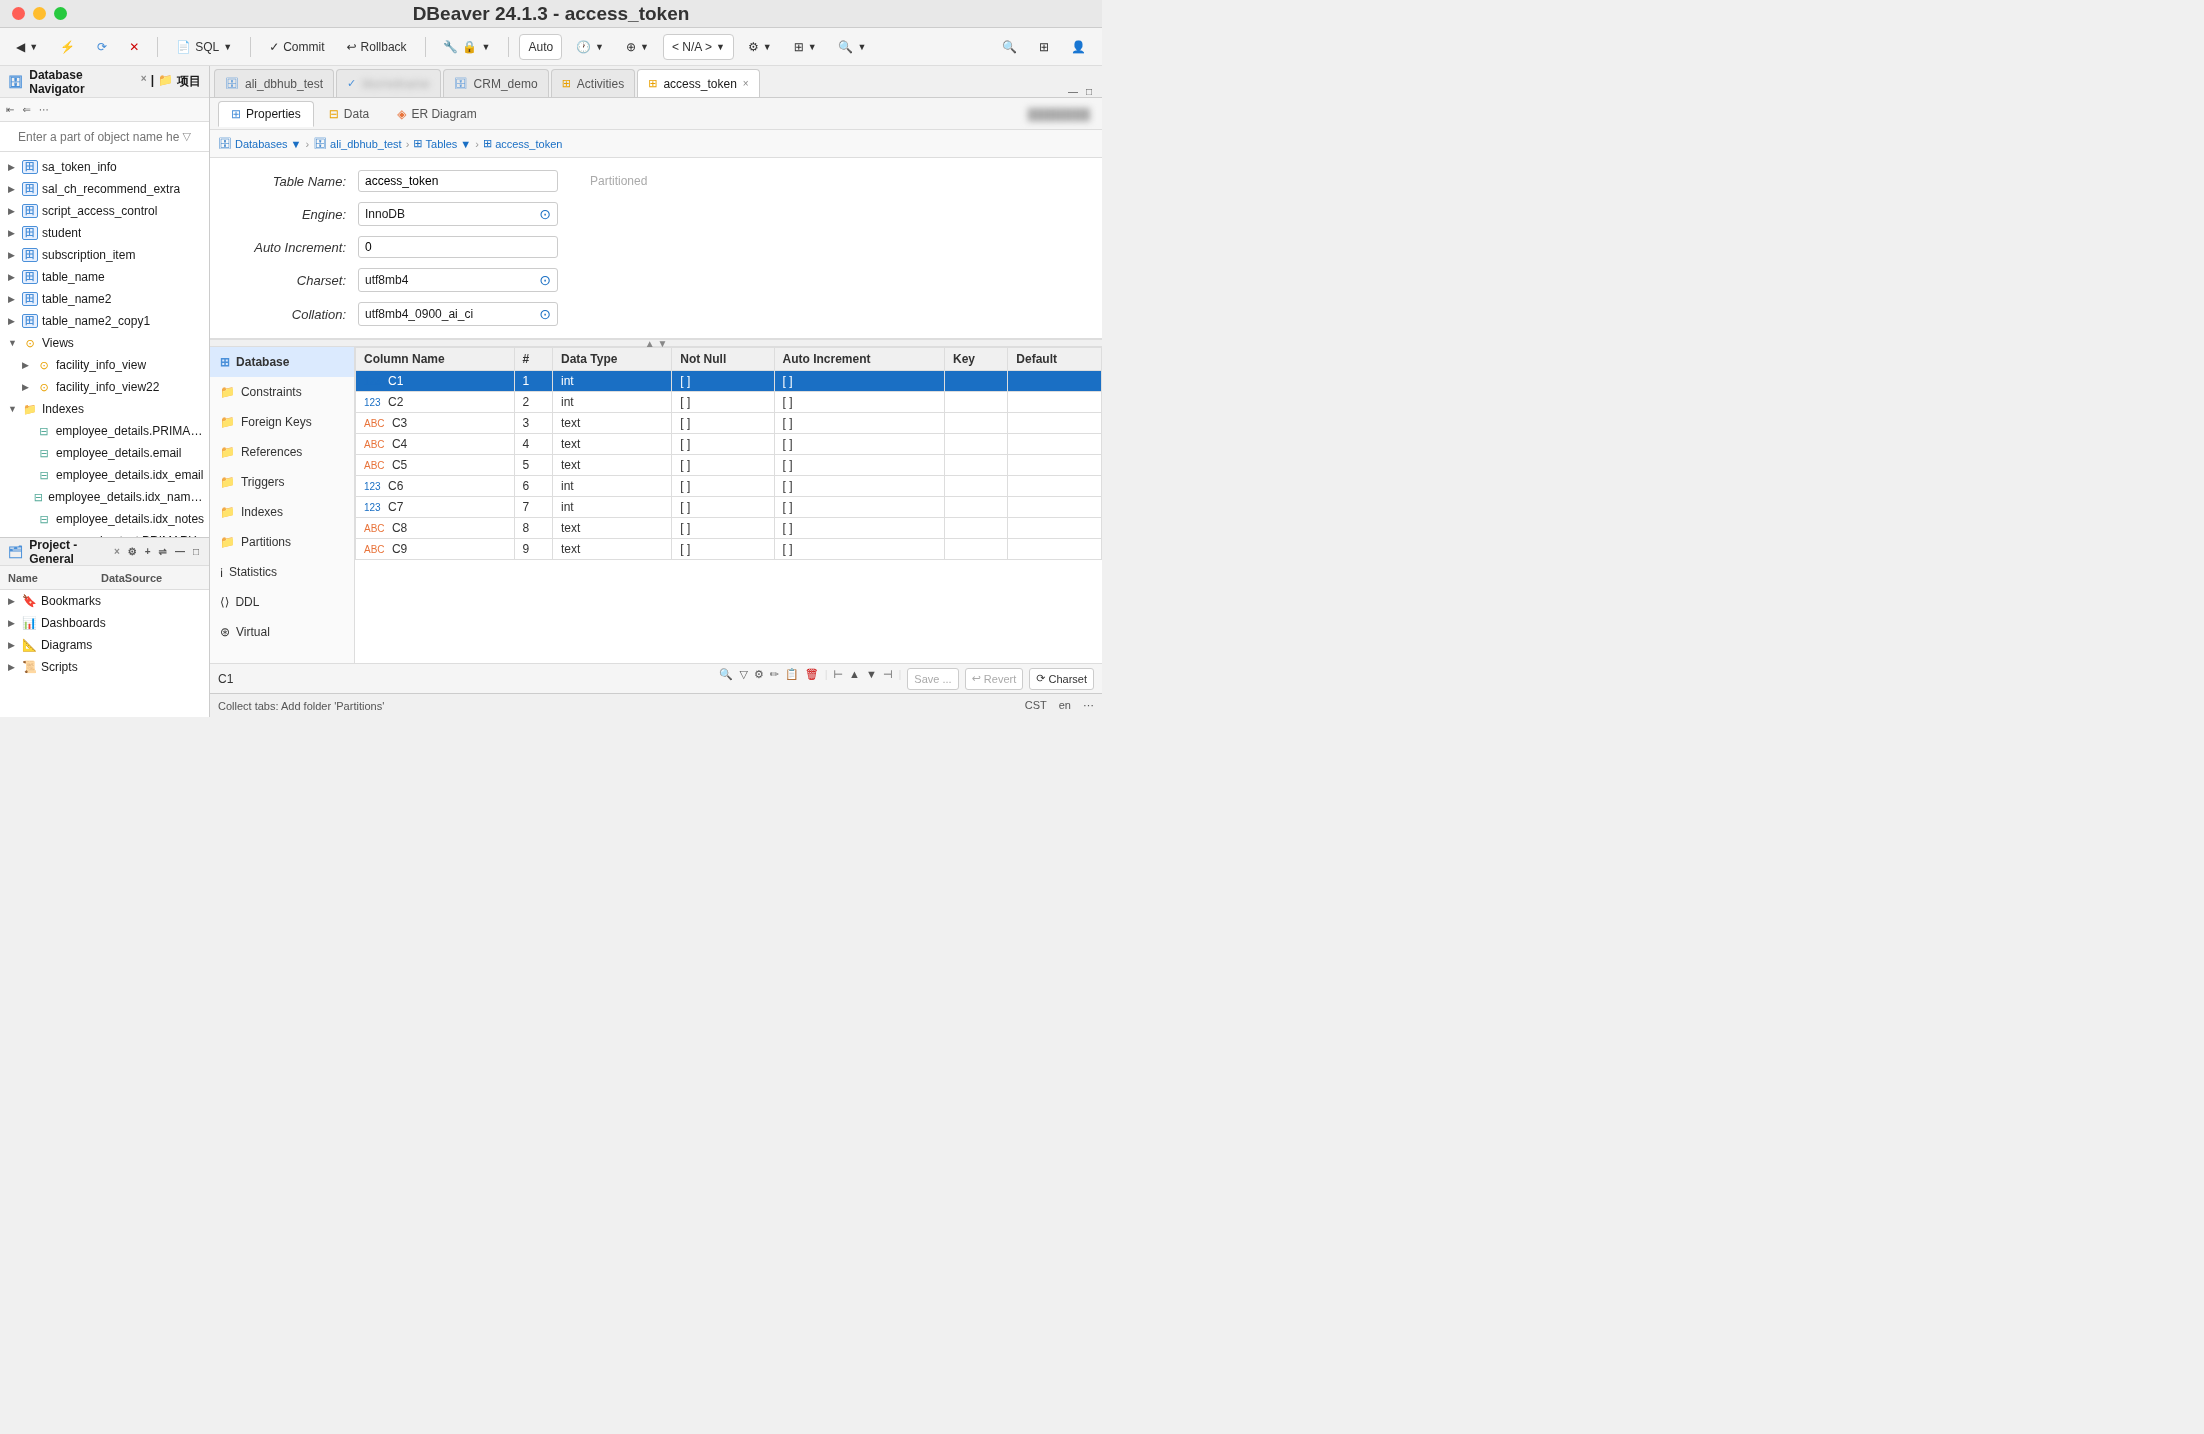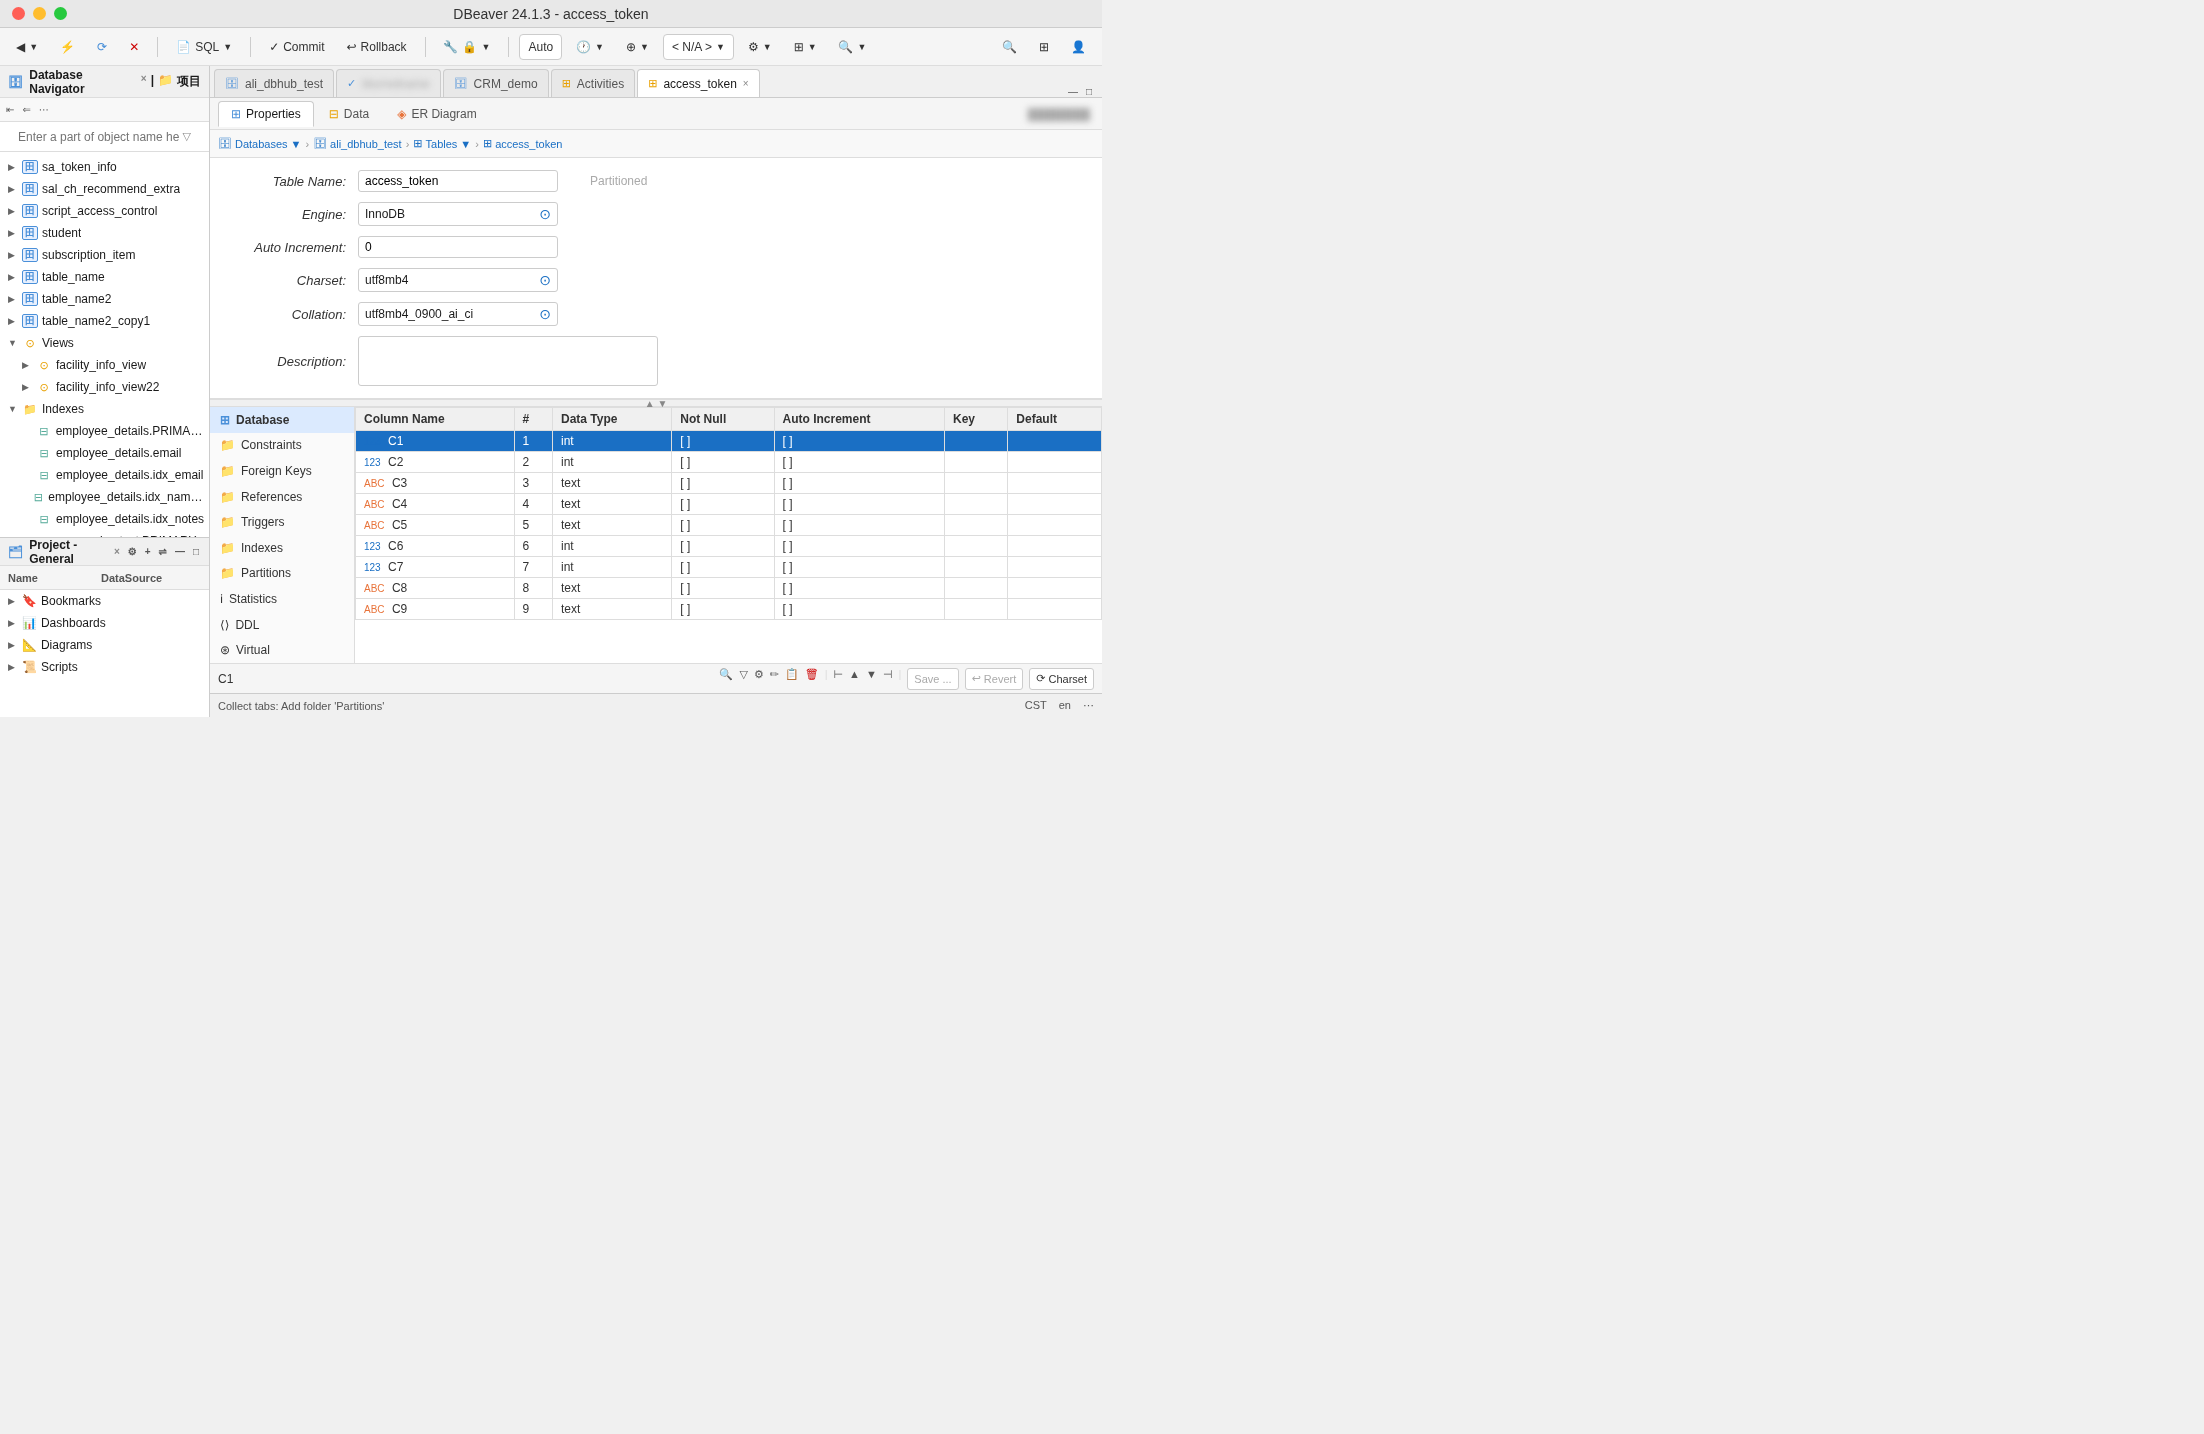--- a/index.html
+++ b/index.html
@@ -13,21 +13,21 @@
       align-items: center;
       justify-content: center;
       position: relative;
       border-bottom: 1px solid #ccc;
     }
     .titlebar-buttons { position: absolute; left: 12px; display: flex; gap: 8px; }
     .tb-btn { width: 13px; height: 13px; border-radius: 50%; }
     .tb-close { background: #ff5f56; }
     .tb-min { background: #ffbd2e; }
     .tb-max { background: #27c93f; }
-    .titlebar-title { font-size: 14px; color: #333; font-weight: 400; }
+    .titlebar-title { font-size: 19px; color: #333; font-weight: 700; }
 
     
     .toolbar {
       background: #f5f5f5;
       height: 38px;
       border-bottom: 1px solid #ddd;
       display: flex;
       align-items: center;
       padding: 0 8px;
       gap: 6px;
@@ -808,24 +808,20 @@
                 <span>utf8mb4</span>
                 <span class="prop-select-arrow">⊙</span>
               </div>
             </div>
             <div class="prop-row">
               <span class="prop-label">Collation:</span>
               <div class="prop-select">
                 <span>utf8mb4_0900_ai_ci</span>
                 <span class="prop-select-arrow">⊙</span>
               </div>
-            </div>
-            <div class="prop-row">
-              <span class="prop-label">Description:</span>
-              <textarea class="prop-textarea" style=""></textarea>
             </div>
           </div>
         </div>
 
         <div class="scroll-divider">
           <span class="scroll-arrows">▲ ▼</span>
         </div>
 
         <div style="display:flex;flex:1;overflow:hidden;">
 

